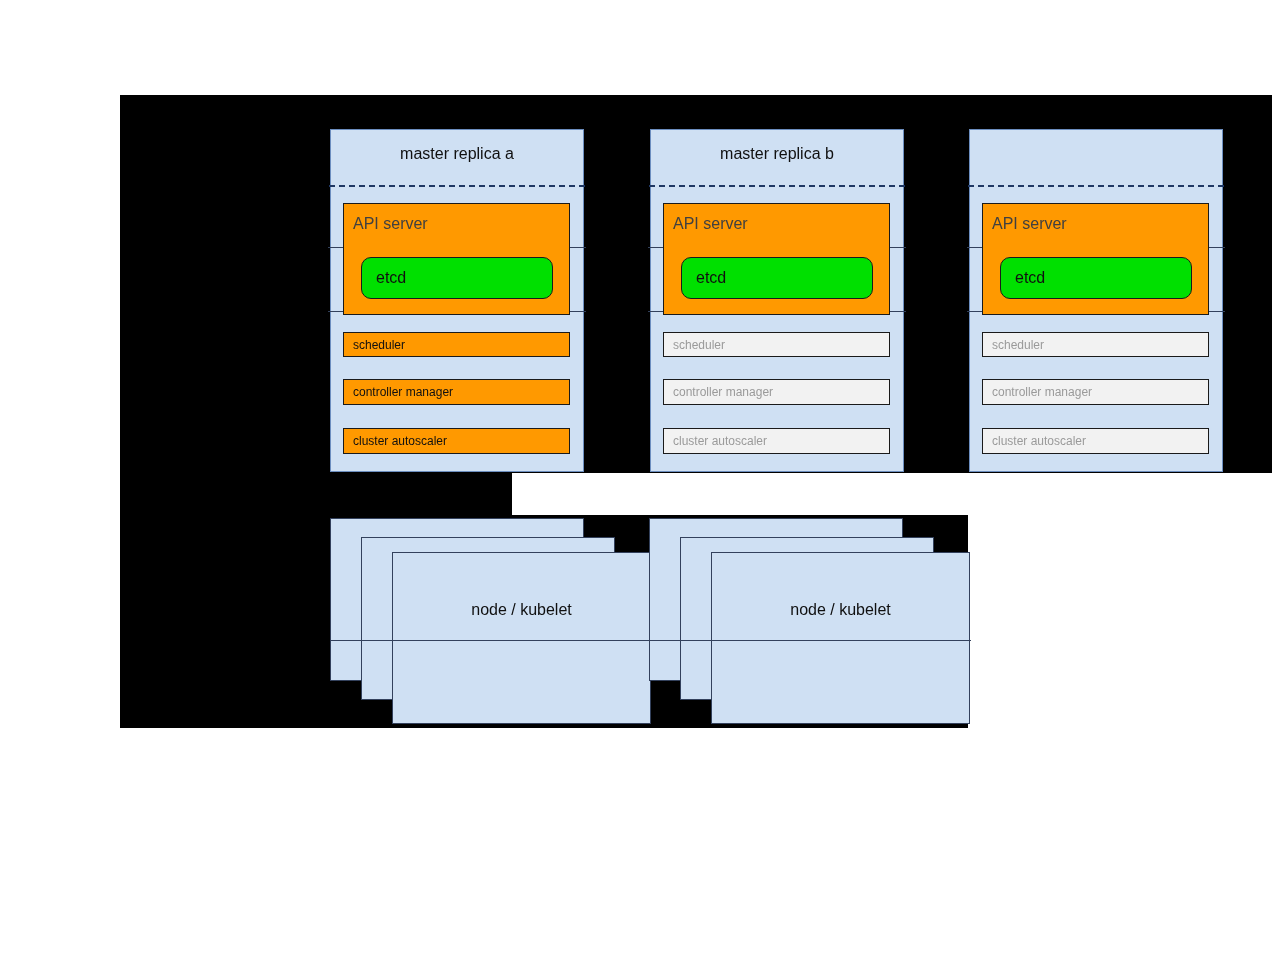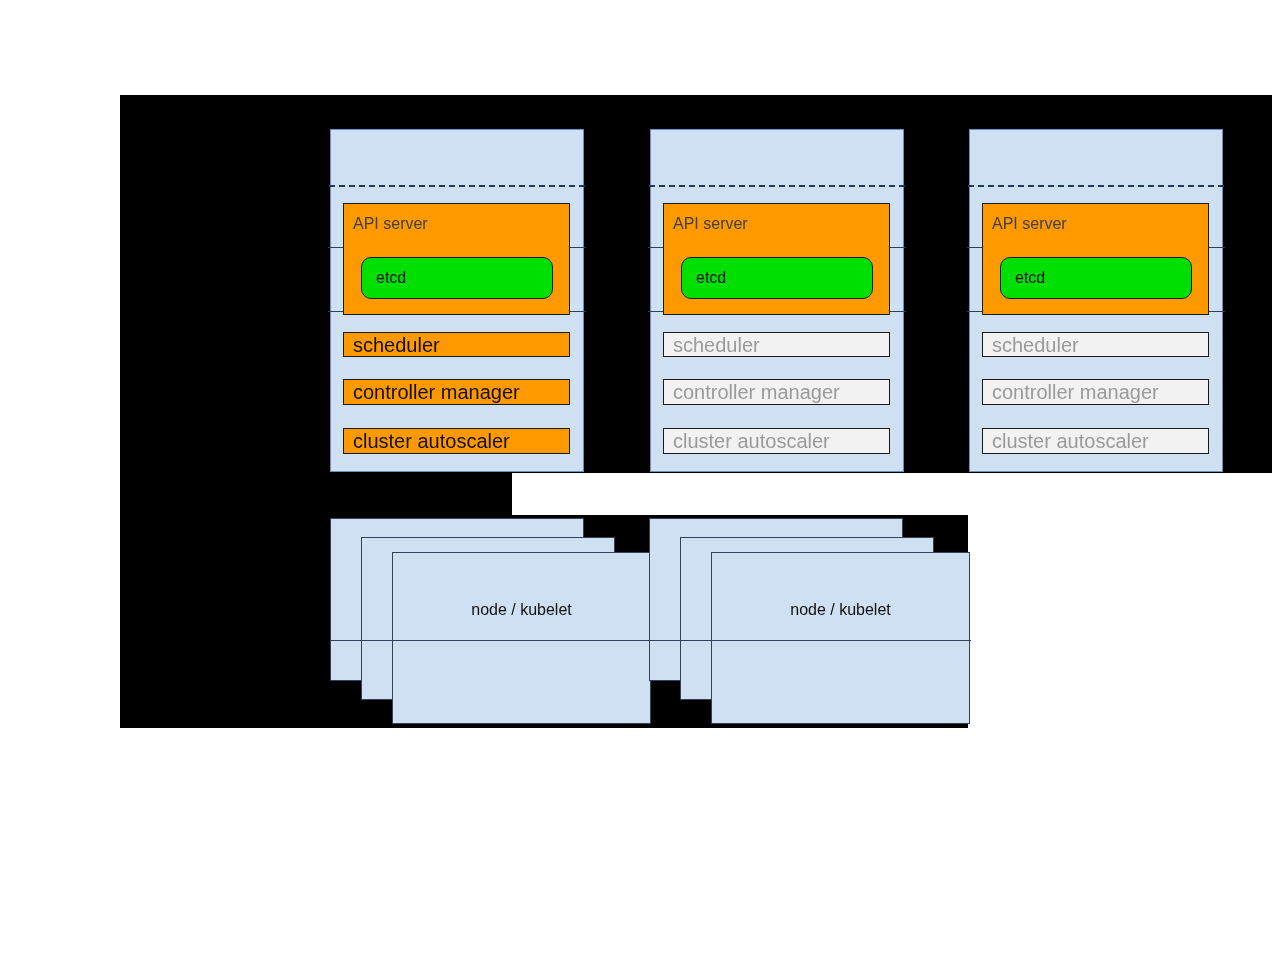--- a/index.html
+++ b/index.html
@@ -48,21 +48,21 @@
     left: -2px; right: -2px;
     border-top: 2px dashed #1f3864;
     height: 0;
   }
 
   
   .comp {
     position: absolute;
     box-sizing: border-box;
     border: 1px solid #1a1a1a;
-    font-size: 20px;
+    font-size: 12px;
     line-height: 1;
     display: flex;
     align-items: center;
     padding-left: 9px;
   }
   .comp.active {
     background: #ff9900;
     color: #101010;
   }
   .comp.inactive {
@@ -124,36 +124,38 @@
 </head>
 <body>
 
 <div id="canvas">
 
   <div class="blackpanel" style="left:120px; top:95px; width:1152px; height:378px;"></div>
   <div class="blackpanel" style="left:120px; top:473px; width:392px; height:42px;"></div>
   <div class="blackpanel" style="left:120px; top:515px; width:848px; height:213px;"></div>
 
   <div class="master" style="left:330px; top:129px; width:254px; height:343px;">
+    <div class="master-title">master replica a</div>
     <div class="master-divider" style="top:55px;"></div>
   </div>
 
   <div class="hrule" style="left:328px; top:247px; width:258px;"></div>
   <div class="hrule" style="left:328px; top:311px; width:258px;"></div>
 
   <div class="apiband" style="left:343px; top:203px; width:227px; height:112px;">
     <span class="apiband-label">API server</span>
   </div>
   <div class="etcd" style="left:361px; top:257px; width:192px; height:42px;">etcd</div>
 
   <div class="comp active" style="left:343px; top:332px; width:227px; height:25px;">scheduler</div>
   <div class="comp active" style="left:343px; top:379px; width:227px; height:26px;">controller manager</div>
   <div class="comp active" style="left:343px; top:428px; width:227px; height:26px;">cluster autoscaler</div>
 
   <div class="master" style="left:650px; top:129px; width:254px; height:343px;">
+    <div class="master-title">master replica b</div>
     <div class="master-divider" style="top:55px;"></div>
   </div>
 
   <div class="hrule" style="left:648px; top:247px; width:258px;"></div>
   <div class="hrule" style="left:648px; top:311px; width:258px;"></div>
 
   <div class="apiband" style="left:663px; top:203px; width:227px; height:112px;">
     <span class="apiband-label">API server</span>
   </div>
   <div class="etcd" style="left:681px; top:257px; width:192px; height:42px;">etcd</div>

